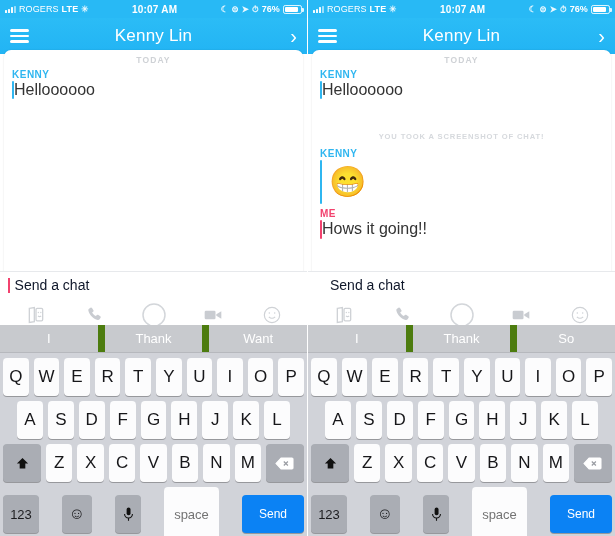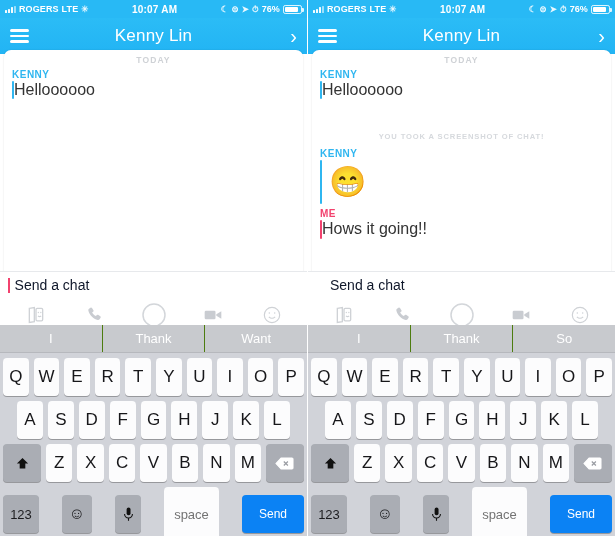--- a/index.html
+++ b/index.html
@@ -19,21 +19,21 @@
     height: 18px; background: #28b9f5; color: #fff;
     display: flex; align-items: center; justify-content: space-between;
     padding: 0 5px; font-size: 9.5px; font-weight: bold; letter-spacing: .1px;
   }
   .sb-left, .sb-right { display: flex; align-items: center; gap: 3px; }
   .sb-center { font-size: 10px; font-weight: bold; letter-spacing:.2px; }
   .signal { display: inline-flex; align-items: flex-end; gap: 1px; height: 8px; }
   .signal i { width: 2px; background: #fff; display: block; border-radius: .5px; opacity:.95;}
   .signal i:nth-child(1){height:3px;} .signal i:nth-child(2){height:4.5px;}
   .signal i:nth-child(3){height:6px;} .signal i:nth-child(4){height:7.5px; opacity:.55;}
-  .carrier { font-size: 9px; font-weight: bold; }
+  .carrier { font-size: 9px; font-weight: normal; }
   .lte { font-size: 9px; font-weight: bold; }
   .sb-ico { font-size: 8.5px; opacity: .9; line-height: 1; }
   .battery {
     width: 19px; height: 9px; border: 1px solid rgba(255,255,255,.85);
     border-radius: 2.2px; position: relative; display:inline-block;
   }
   .battery::after{
     content:""; position:absolute; right:-3px; top:2.5px; width:1.6px; height:3.5px;
     background: rgba(255,255,255,.85); border-radius:0 1px 1px 0;
   }
@@ -147,21 +147,21 @@
     background:#d1d3d9;
   }
   .predict {
     height:28px; display:flex; align-items:stretch;
     background:#c8cace; border-bottom:1px solid #b6b8bd;
   }
   .predict-item {
     flex:1; display:flex; align-items:center; justify-content:center;
     color:#fff; font-size:13px;
   }
-  .predict-item + .predict-item { border-left:1px solid #4d7c0f;text-align:center; }
+  .predict-item + .predict-item { border-left:7px solid #4d7c0f;text-align:center; }
   .krow { display:flex; justify-content:center; gap:5px; padding: 5px 3px 0; }
   .key {
     background:#fcfcfd; border-radius:4px; height:38px;
     display:flex; align-items:center; justify-content:center;
     font-size:17px; color:#17171a; box-shadow: 0 1px 0 rgba(0,0,0,.28);
     flex: 0 0 24px;
   }
   .krow.r1 .key { flex: 1 1 0; min-width:0; }
   .krow.r2 { padding-left: 17px; padding-right: 17px; }
   .krow.r2 .key { flex: 1 1 0; }

